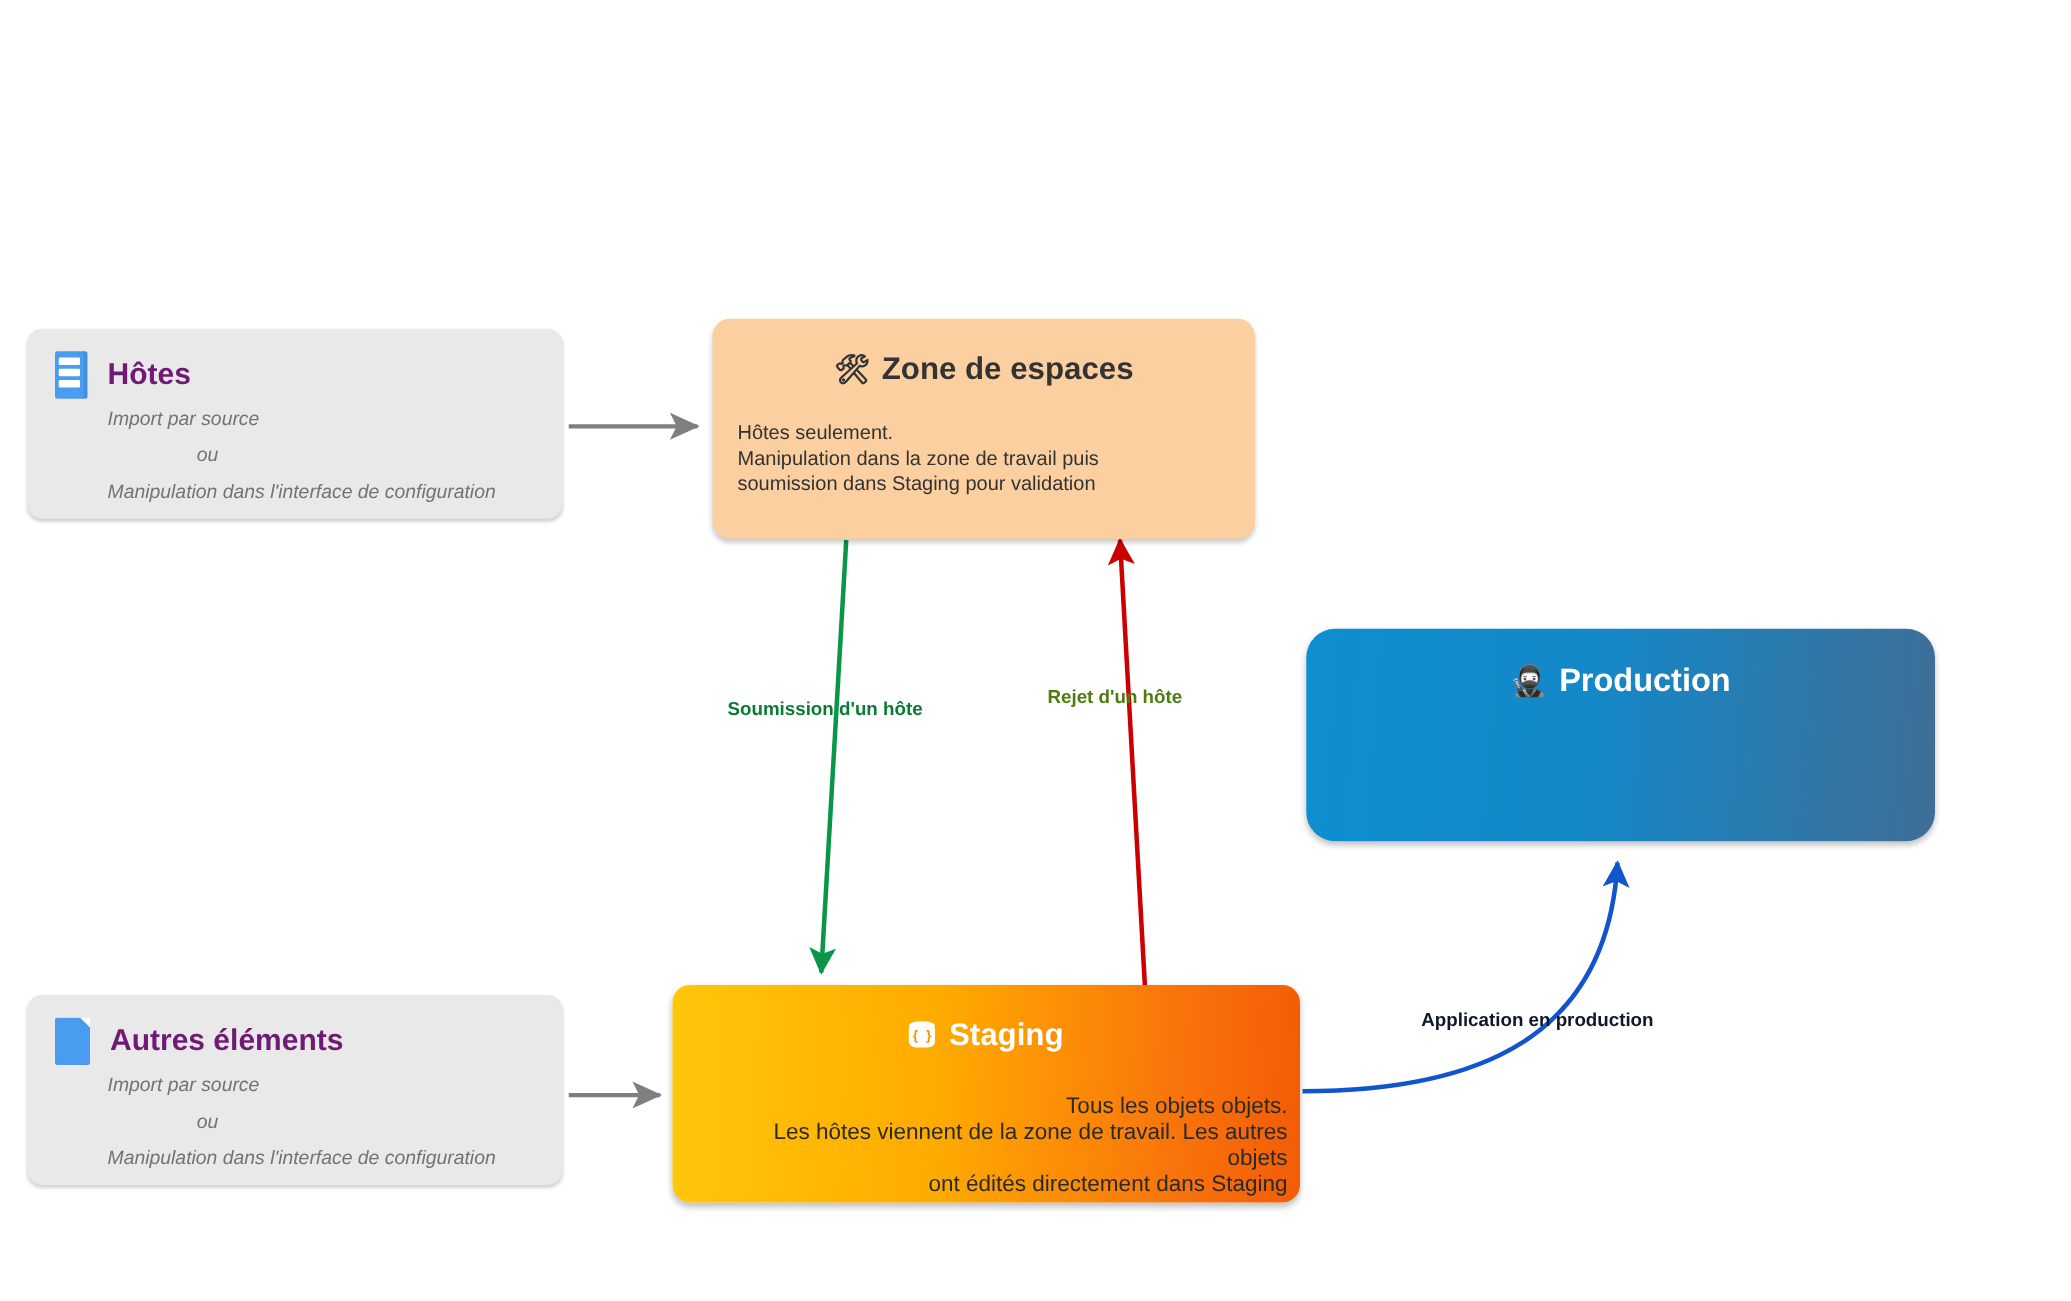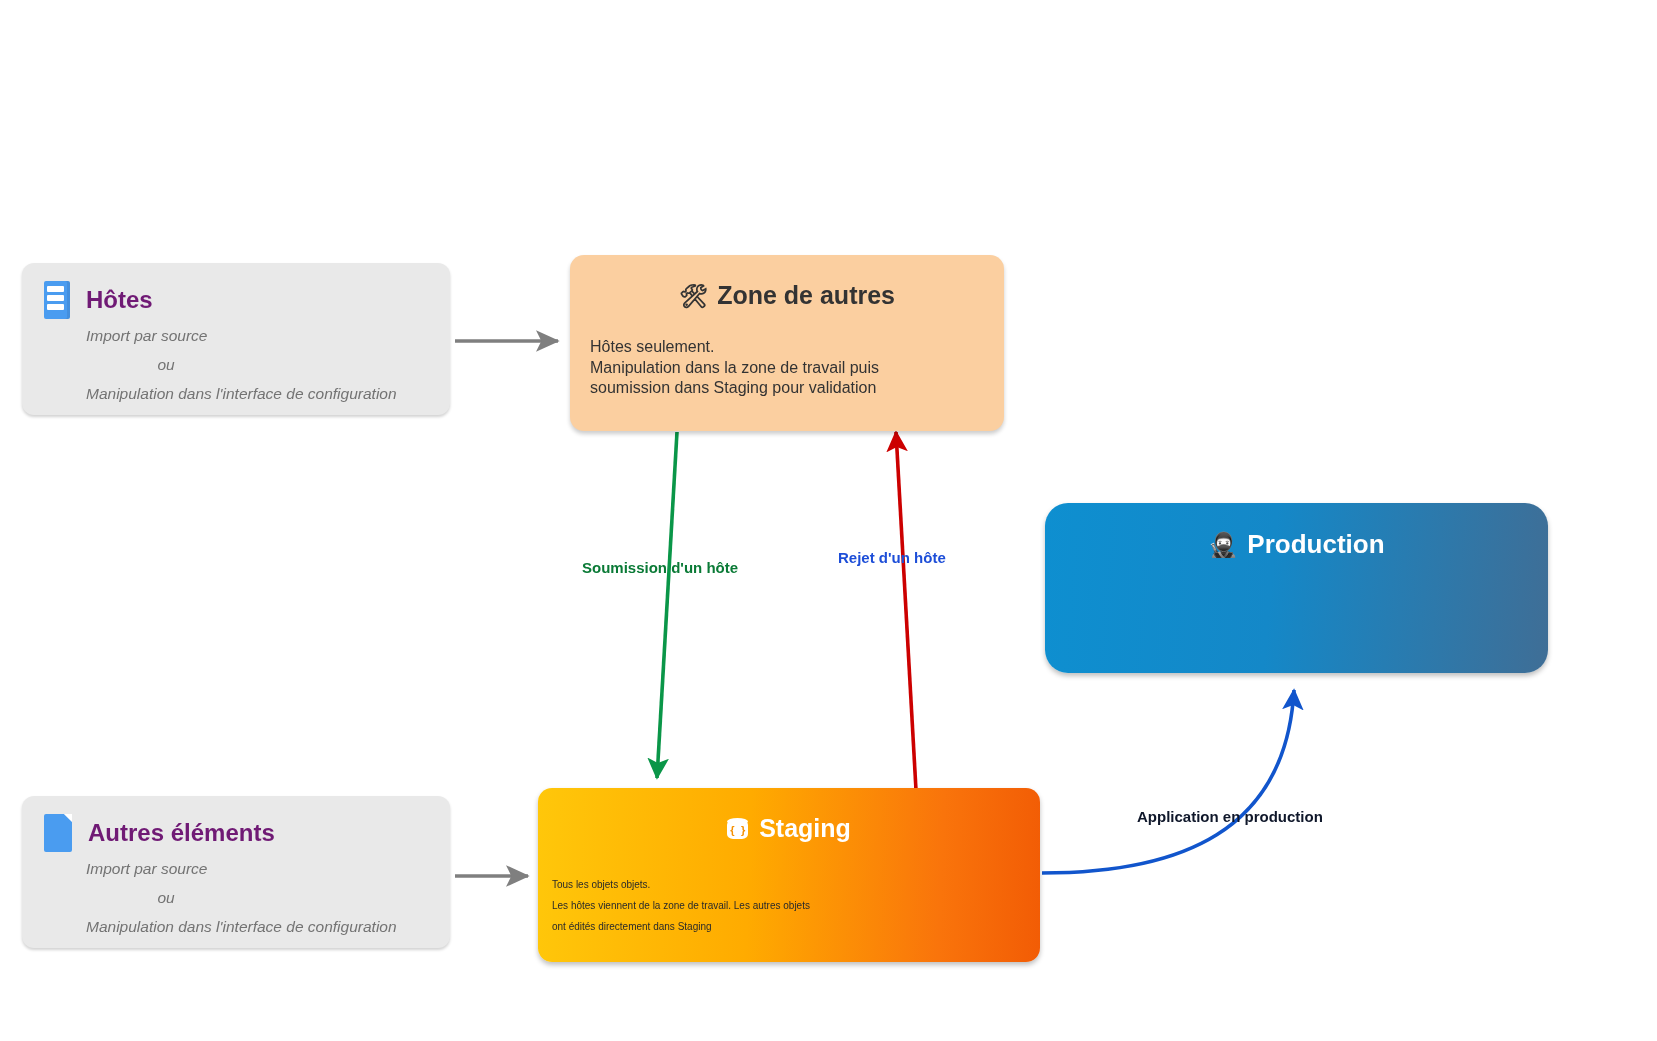--- a/index.html
+++ b/index.html
@@ -127,30 +127,30 @@
   }
   .ico-db .cap{
     position:absolute;left:0;top:0px;width:21px;height:7px;background:#fff;border-radius:50%;
   }
   .ico-db .br{
     position:absolute;top:7px;font-size:11px;font-weight:bold;color:#f59000;line-height:11px;
   }
   .ico-db .br.l{left:3px;}
   .ico-db .br.r{right:3px;}
   .stage-body{
-    position:absolute;left:14px;top:86px;right:10px;
-    font-size:10px;color:#2a2a2a;line-height:21px;
+    position:absolute;left:30px;top:86px;right:10px;
+    font-size:18px;color:#2a2a2a;line-height:21px;text-align:right;
   }
 
   
   .alabel{
     position:absolute;font-size:15px;font-weight:bold;white-space:nowrap;
   }
   .alabel.green{color:#0a7a36;}
-  .alabel.red{color:#1d4ed8;}
+  .alabel.red{color:#4d7c0f;}
   .alabel.blue{color:#0f172a;}
 
   svg.edges{position:absolute;left:0;top:0;width:1657px;height:1041px;overflow:visible;}
 </style>
 </head>
 <body>
 
 <div id="stage">
 
 
@@ -224,21 +224,21 @@
     </div>
     <div class="grey-body">
       <span>Import par source</span>
       <span class="ou">ou</span>
       <span>Manipulation dans l'interface de configuration</span>
     </div>
   </div>
 
   <div class="card work" style="left:570px;top:255px;width:434px;height:176px;">
     <div class="work-title">
-      <span class="gl">🛠</span><span>Zone de autres</span>
+      <span class="gl">🛠</span><span>Zone de espaces</span>
     </div>
     <div class="work-body">
       <div>Hôtes seulement.</div>
       <div>Manipulation dans la zone de travail puis</div>
       <div>soumission dans Staging pour validation</div>
     </div>
   </div>
 
   <div class="card prod" style="left:1045px;top:503px;width:503px;height:170px;">
     <div class="prod-title">

